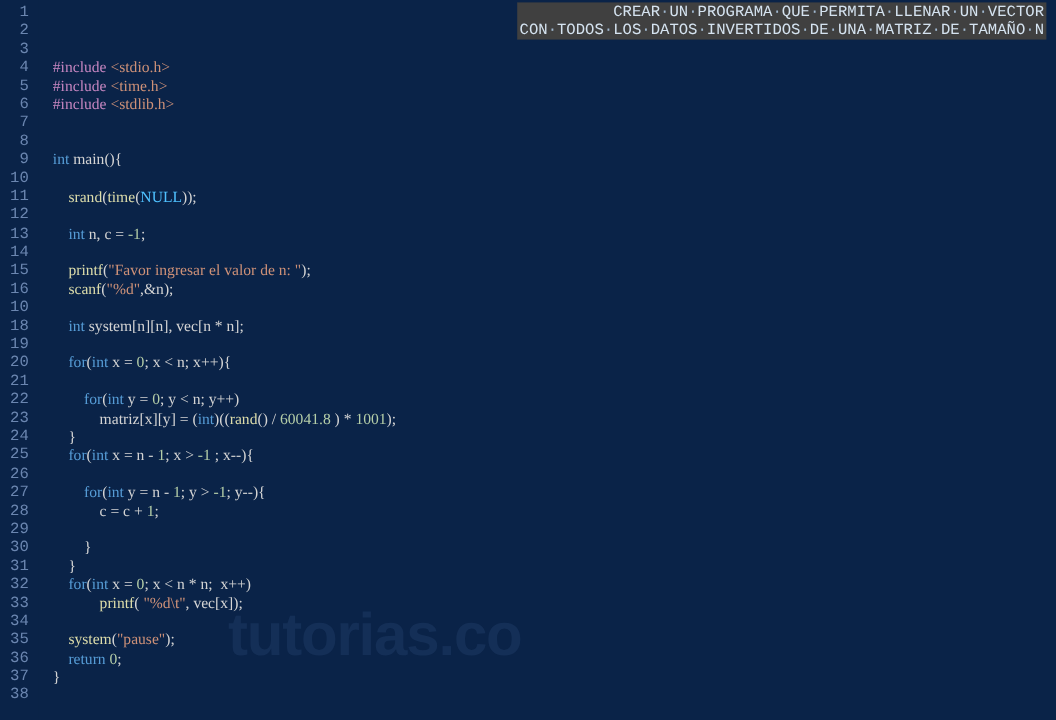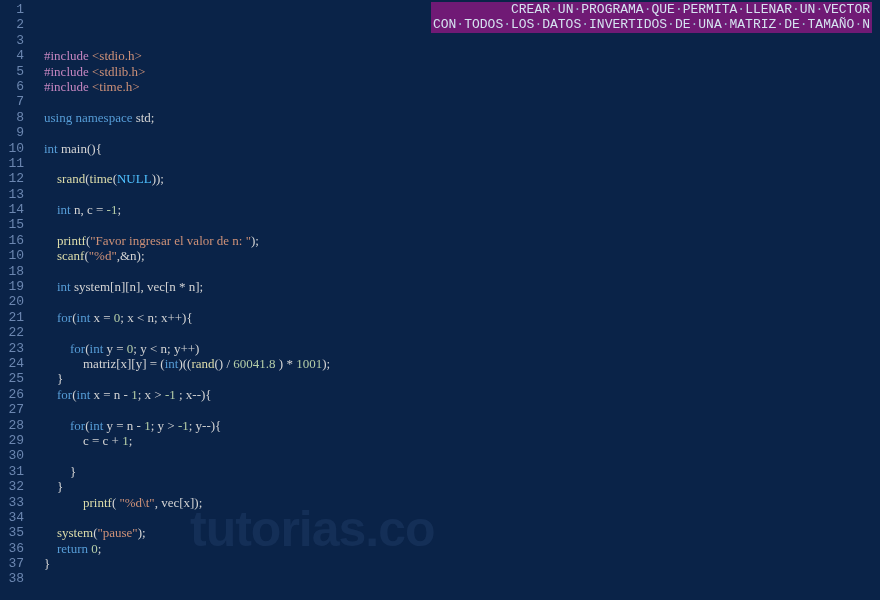--- a/index.html
+++ b/index.html
@@ -38,21 +38,21 @@
     }
     .line {
       height: 15.4px;
       white-space: pre;
       font-family: Liberation Serif, serif;
     }
     .highlighted {
       position: absolute;
       right: 8px;
       top: 2px;
-      background: #701a75;
+      background: #404040;
       color: #d5e3f0;
       padding: 0 2px;
       text-align: right;
       line-height: 15.4px;
     }
     .highlighted .hline {
       height: 15.4px;
     }
     .comment-text { color: #d5e3f0; }
     .mid-dot { color: #a0b8d0; }
@@ -126,24 +126,23 @@
     </div>
   <div class="code">
     <div class="highlighted">
       <div class="hline"><span class="comment-text">CREAR</span><span class="mid-dot">·</span><span class="comment-text">UN</span><span class="mid-dot">·</span><span class="comment-text">PROGRAMA</span><span class="mid-dot">·</span><span class="comment-text">QUE</span><span class="mid-dot">·</span><span class="comment-text">PERMITA</span><span class="mid-dot">·</span><span class="comment-text">LLENAR</span><span class="mid-dot">·</span><span class="comment-text">UN</span><span class="mid-dot">·</span><span class="comment-text">VECTOR</span></div>
       <div class="hline"><span class="comment-text">CON</span><span class="mid-dot">·</span><span class="comment-text">TODOS</span><span class="mid-dot">·</span><span class="comment-text">LOS</span><span class="mid-dot">·</span><span class="comment-text">DATOS</span><span class="mid-dot">·</span><span class="comment-text">INVERTIDOS</span><span class="mid-dot">·</span><span class="comment-text">DE</span><span class="mid-dot">·</span><span class="comment-text">UNA</span><span class="mid-dot">·</span><span class="comment-text">MATRIZ</span><span class="mid-dot">·</span><span class="comment-text">DE</span><span class="mid-dot">·</span><span class="comment-text">TAMAÑO</span><span class="mid-dot">·</span><span class="comment-text">N</span></div>
     </div>
     <div class="line"></div>
     <div class="line"></div>
     <div class="line"></div>
     <div class="line"><span class="preproc">#include </span><span class="include-path">&lt;stdio.h&gt;</span></div>
+    <div class="line"><span class="preproc">#include </span><span class="include-path">&lt;time.h&gt;</span></div>
     <div class="line"><span class="preproc">#include </span><span class="include-path">&lt;stdlib.h&gt;</span></div>
-    <div class="line"><span class="preproc">#include </span><span class="include-path">&lt;time.h&gt;</span></div>
     <div class="line"></div>
-    <div class="line"><span class="keyword">using</span><span class="plain"> </span><span class="keyword">namespace</span><span class="plain"> std;</span></div>
     <div class="line"></div>
     <div class="line"><span class="type">int</span><span class="plain"> main</span><span class="plain">(){</span></div>
     <div class="line"></div>
     <div class="line"><span class="plain">    </span><span class="func">srand</span><span class="plain">(</span><span class="func">time</span><span class="plain">(</span><span class="const">NULL</span><span class="plain">));</span></div>
     <div class="line"></div>
     <div class="line"><span class="plain">    </span><span class="type">int</span><span class="plain"> n, c = </span><span class="number">-1</span><span class="plain">;</span></div>
     <div class="line"></div>
     <div class="line"><span class="plain">    </span><span class="func">printf</span><span class="plain">(</span><span class="string">"Favor ingresar el valor de n: "</span><span class="plain">);</span></div>
     <div class="line"><span class="plain">    </span><span class="func">scanf</span><span class="plain">(</span><span class="string">"%d"</span><span class="plain">,&amp;n);</span></div>
     <div class="line"></div>
@@ -154,20 +153,21 @@
     <div class="line"><span class="plain">        </span><span class="keyword">for</span><span class="plain">(</span><span class="type">int</span><span class="plain"> y = </span><span class="number">0</span><span class="plain">; y &lt; n; y++)</span></div>
     <div class="line"><span class="plain">            </span><span class="plain">matriz[x][y] = (</span><span class="type">int</span><span class="plain">)((</span><span class="func">rand</span><span class="plain">() / </span><span class="number">60041.8</span><span class="plain"> ) * </span><span class="number">1001</span><span class="plain">);</span></div>
     <div class="line"><span class="plain">    }</span></div>
     <div class="line"><span class="plain">    </span><span class="keyword">for</span><span class="plain">(</span><span class="type">int</span><span class="plain"> x = n - </span><span class="number">1</span><span class="plain">; x &gt; </span><span class="number">-1</span><span class="plain"> ; x--){</span></div>
     <div class="line"></div>
     <div class="line"><span class="plain">        </span><span class="keyword">for</span><span class="plain">(</span><span class="type">int</span><span class="plain"> y = n - </span><span class="number">1</span><span class="plain">; y &gt; </span><span class="number">-1</span><span class="plain">; y--){</span></div>
     <div class="line"><span class="plain">            </span><span class="plain">c = c + </span><span class="number">1</span><span class="plain">;</span></div>
     <div class="line"><span class="plain">            </span></div>
     <div class="line"><span class="plain">        }</span></div>
     <div class="line"><span class="plain">    }</span></div>
+    <div class="line"><span class="plain">    </span><span class="keyword">for</span><span class="plain">(</span><span class="type">int</span><span class="plain"> x = </span><span class="number">0</span><span class="plain">; x &lt; n * n;  x++)</span></div>
     <div class="line"><span class="plain">            </span><span class="func">printf</span><span class="plain">( </span><span class="string">"%d\t"</span><span class="plain">, vec[x]);</span></div>
     <div class="line"></div>
     <div class="line"><span class="plain">    </span><span class="func">system</span><span class="plain">(</span><span class="string">"pause"</span><span class="plain">);</span></div>
     <div class="line"><span class="plain">    </span><span class="keyword">return</span><span class="plain"> </span><span class="number">0</span><span class="plain">;</span></div>
     <div class="line"><span class="plain">}</span></div>
   </div>
 </div>
 
 <div class="watermark">tutorias.co</div>
 

